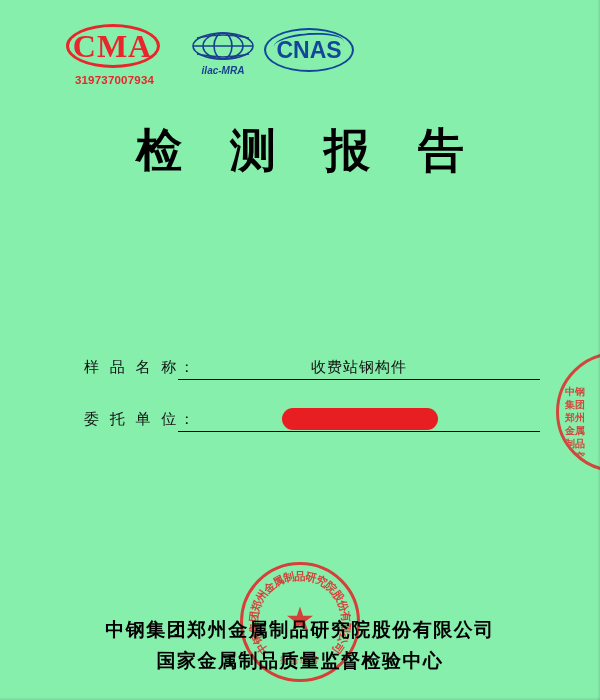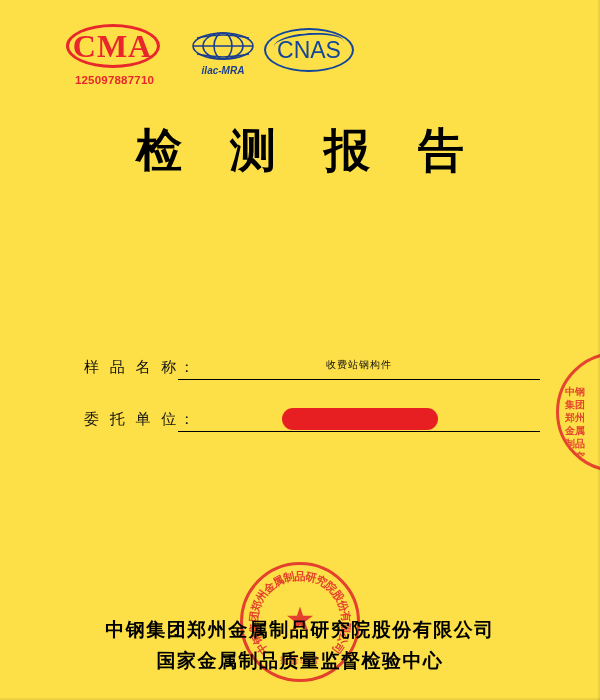--- a/index.html
+++ b/index.html
@@ -14,21 +14,21 @@
     color: #111111;
     overflow: hidden;
     position: relative;
   }
 
   .page {
     position: absolute;
     left: 0; top: 0;
     width: 600px;
     height: 700px;
-    background: #fde047;
+    background: #86efac;
   }
 
   
   .logo-row {
     position: absolute;
     left: 0;
     top: 14px;
     width: 600px;
     height: 90px;
   }
@@ -126,21 +126,21 @@
     box-sizing: border-box;
   }
   .cnas-letters {
     position: absolute;
     left: 0; top: 0;
     width: 90px;
     height: 44px;
     line-height: 44px;
     text-align: center;
     font-family: "Liberation Sans", sans-serif;
-    font-weight: normal;
+    font-weight: bold;
     font-size: 23px;
     color: #13469b;
     letter-spacing: 0px;
   }
   .cnas-swoosh {
     position: absolute;
     left: 10px;
     top: 5px;
     width: 70px;
     height: 20px;
@@ -241,21 +241,21 @@
     letter-spacing: 3px;
     white-space: nowrap;
   }
   .field-value {
     position: absolute;
     left: 178px;
     top: 0;
     width: 362px;
     text-align: center;
     font-family: Liberation Serif, serif;
-    font-size: 10px;
+    font-size: 15px;
     letter-spacing: 1px;
   }
   .field-rule {
     position: absolute;
     left: 178px;
     top: 21px;
     width: 362px;
     border-bottom: 1px solid #000000;
   }
   .redact-field {
@@ -379,21 +379,21 @@
 
 <div class="page">
 
   <div class="logo-row">
 
     <div class="cma">
       <div class="cma-mark">
         <div class="ring"></div>
         <div class="letters">CMA</div>
       </div>
-      <div class="cma-num">125097887710</div>
+      <div class="cma-num">319737007934</div>
     </div>
 
     <div class="ilac">
       <div class="ilac-mark">
         <svg width="84" height="32" viewBox="0 0 84 32">
           <g stroke="#1b3e8f" fill="none" stroke-width="1.6">
             <ellipse cx="42" cy="16" rx="30" ry="13"></ellipse>
             <ellipse cx="42" cy="16" rx="20" ry="13"></ellipse>
             <ellipse cx="42" cy="16" rx="9" ry="13"></ellipse>
             <line x1="12" y1="16" x2="72" y2="16"></line>

